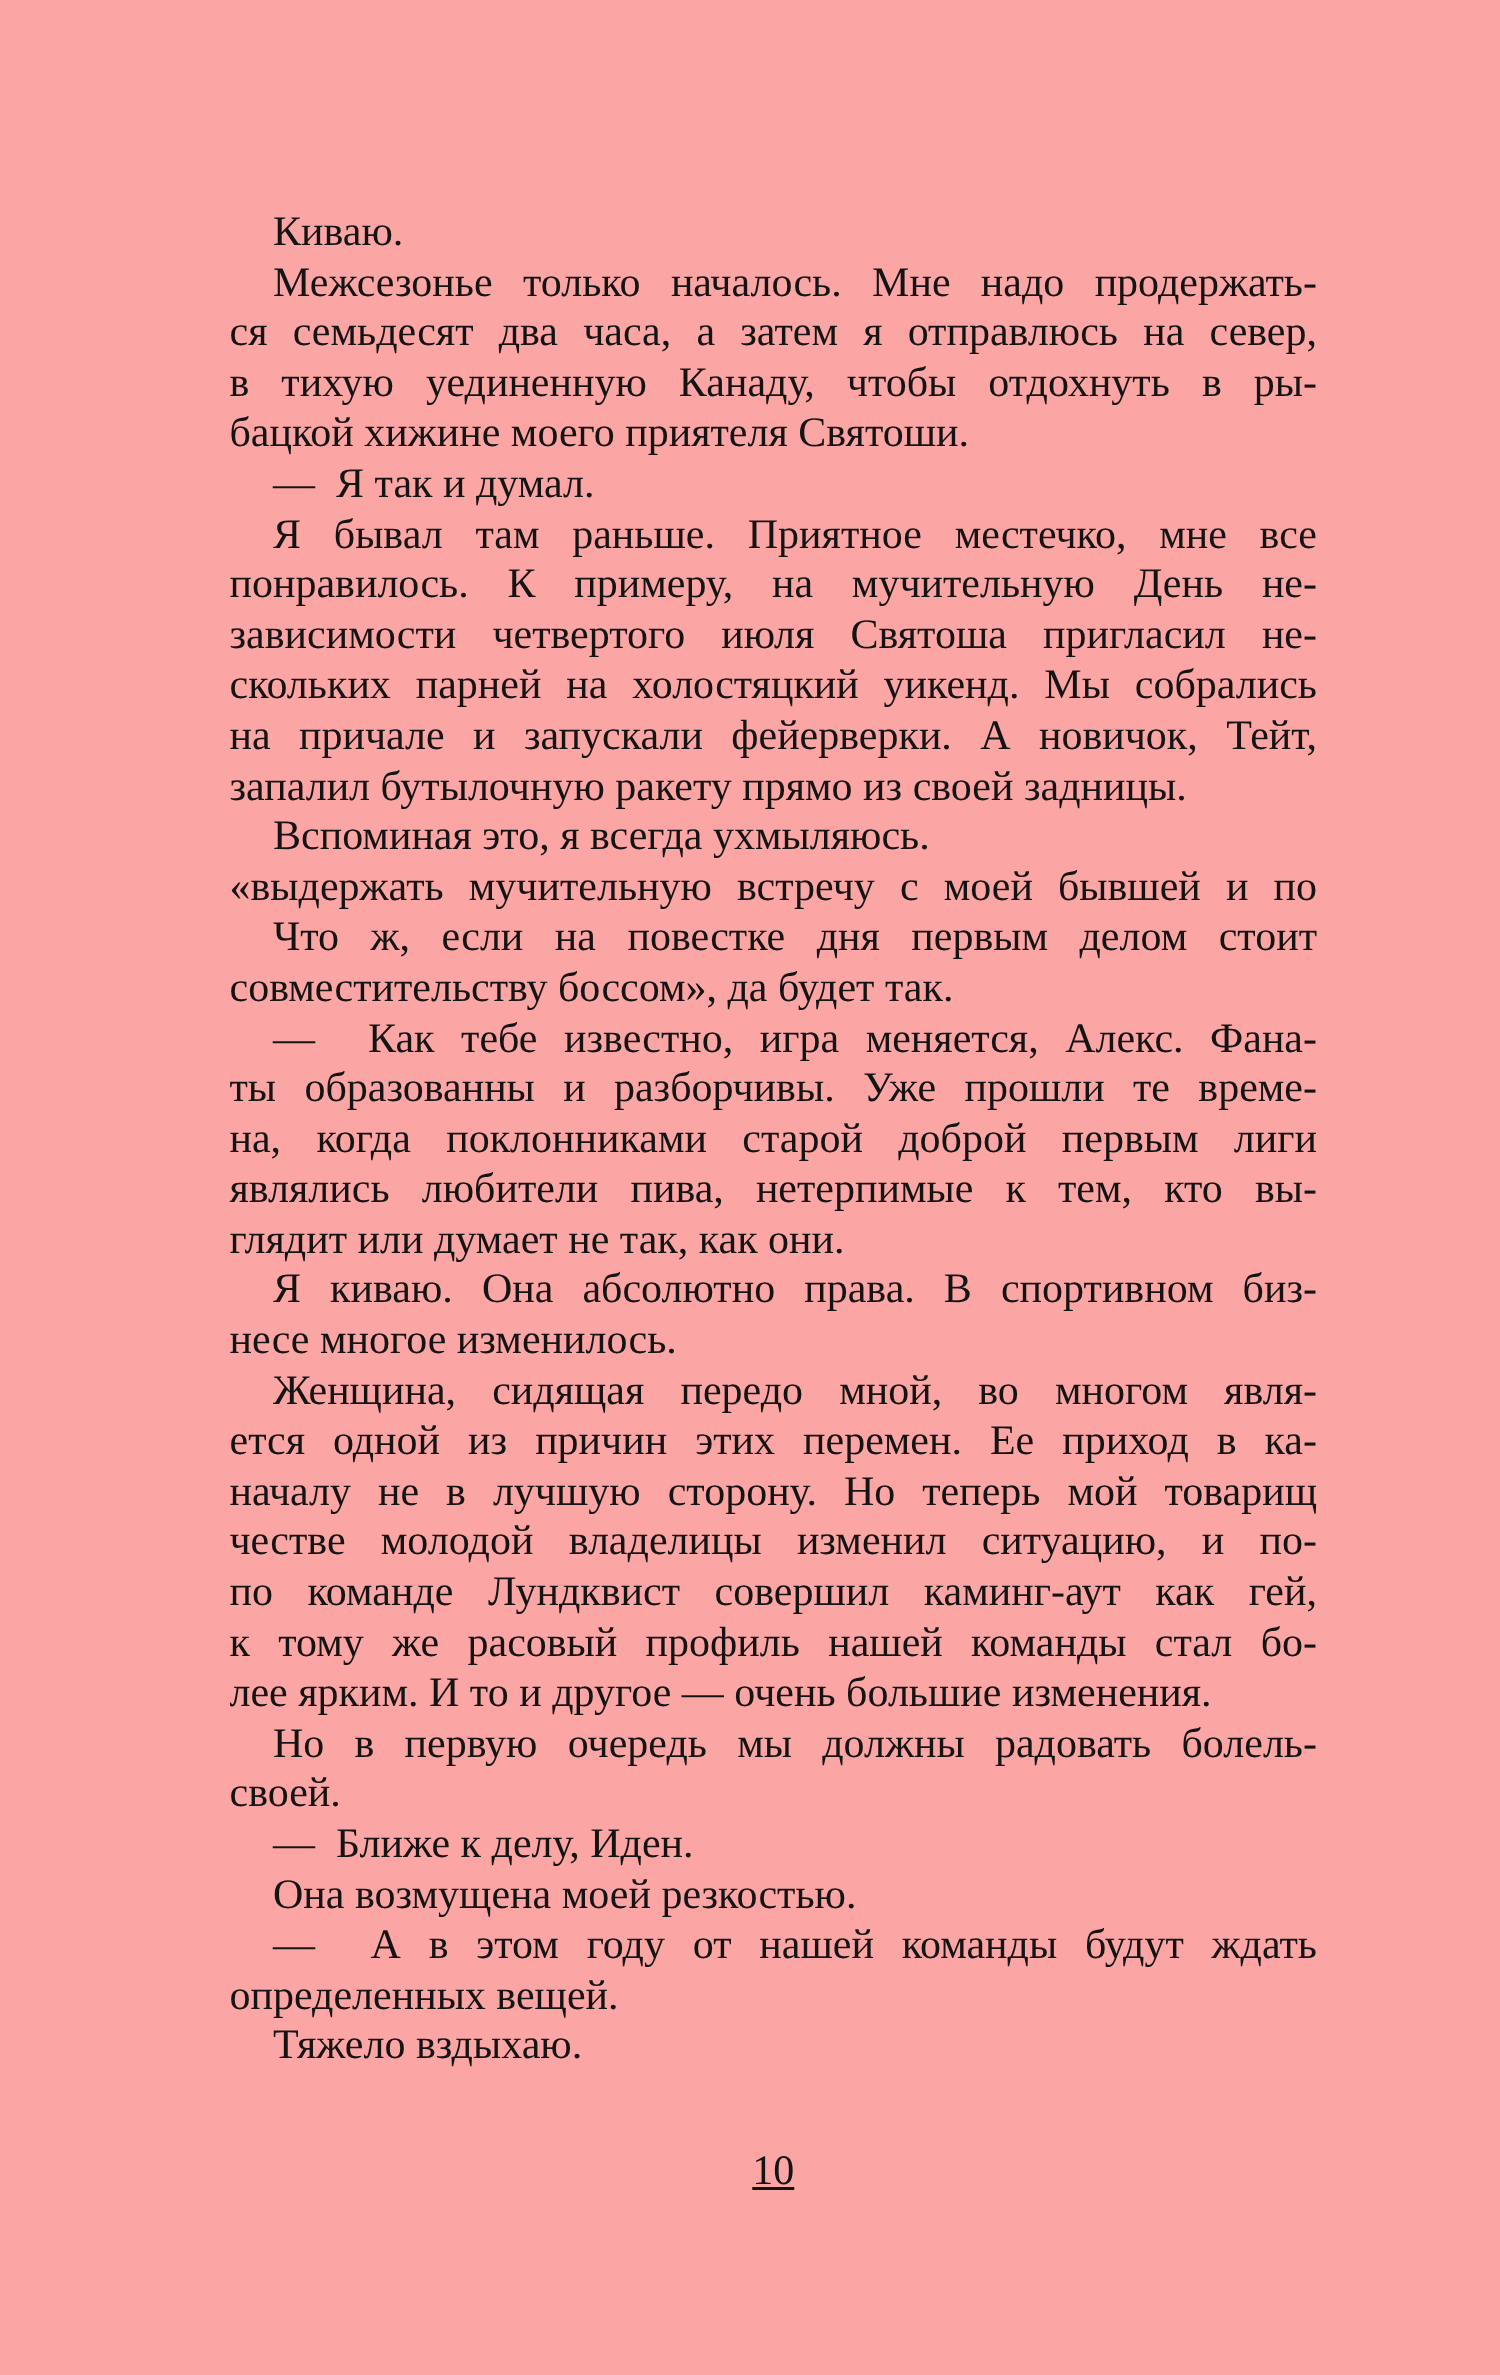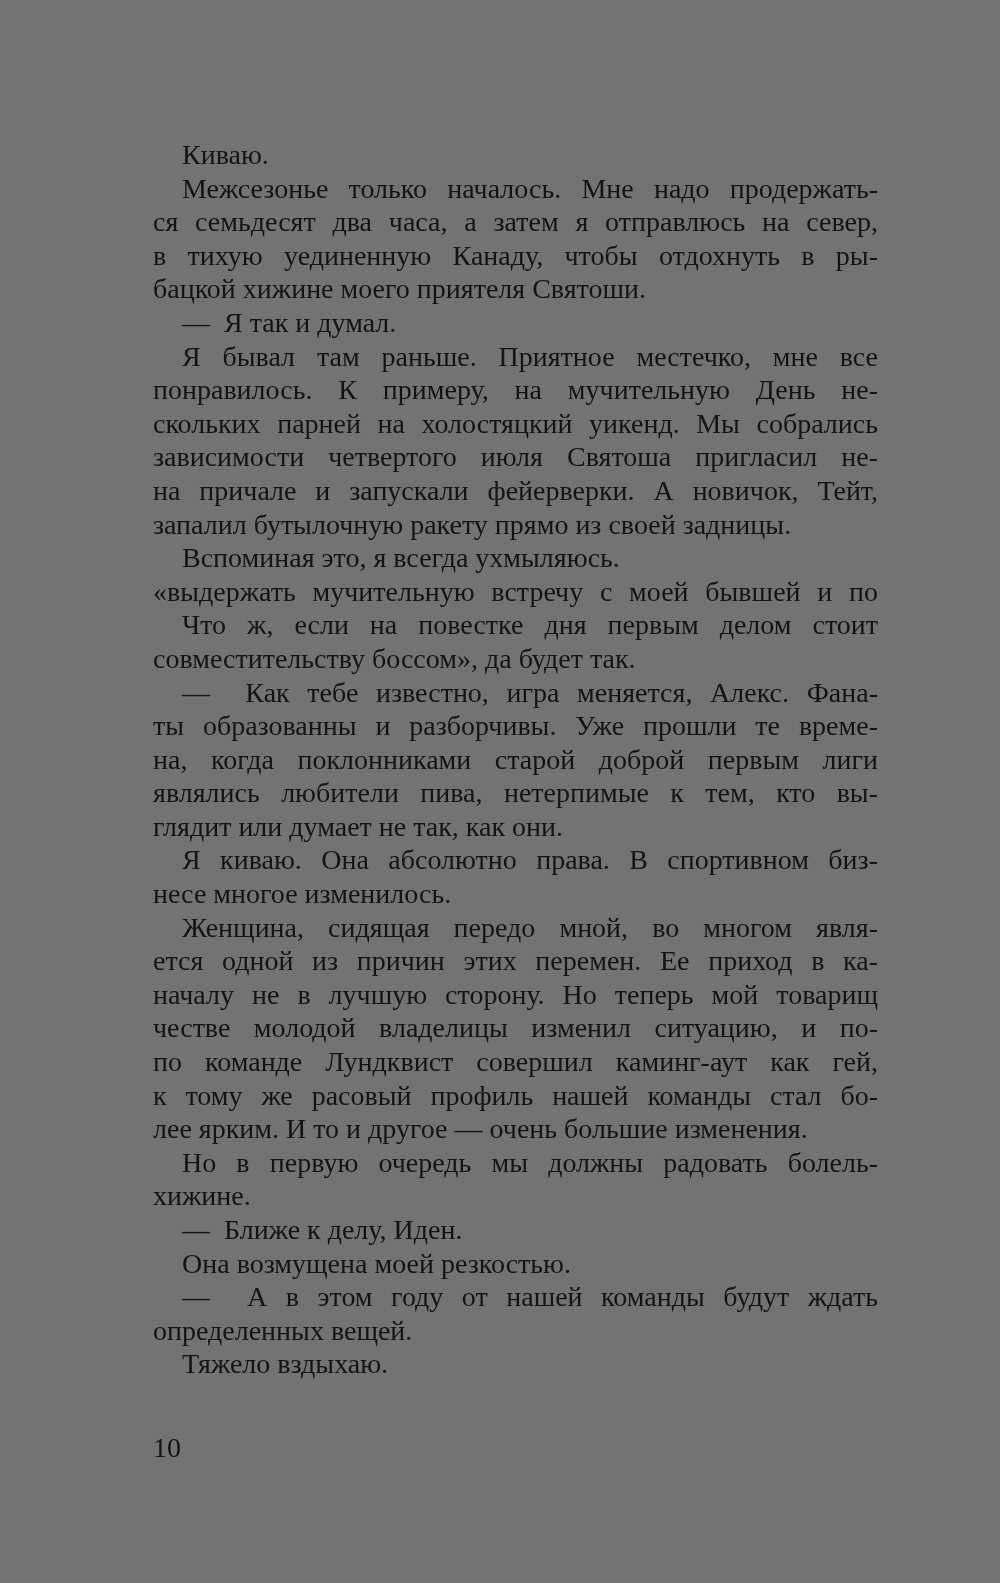--- a/index.html
+++ b/index.html
@@ -9,21 +9,21 @@
   }
   body {
     width: 1000px;
     height: 1583px;
     position: relative;
     font-family: "Liberation Serif", serif;
   }
   .page {
     position: absolute;
     inset: 0;
-    background: #737373;
+    background: #fca5a5;
   }
   .text-block {
     position: absolute;
     left: 153px;
     top: 138px;
     width: 725px;
     color: #141414;
     font-size: 28px;
     line-height: 33.6px;
   }
@@ -34,23 +34,25 @@
     text-align-last: justify;
     white-space: normal;
   }
   .fl { padding-left: 29px; }
   .ll { text-align: left; text-align-last: left; }
   .page-number {
     position: absolute;
     top: 1431px;
     left: 153px;
     width: 725px;
+    text-align: center;
     font-size: 28px;
     line-height: 33.6px;
     color: #141414;
+    text-decoration: underline;
   }
 </style>
 </head>
 <body>
 
 <div class="page">
 
   <div class="text-block">
 
     <p class="para">
@@ -64,22 +66,22 @@
       <span class="ln ll">бацкой хижине моего приятеля Святоши.</span>
     </p>
 
     <p class="para">
       <span class="ln fl ll">—&nbsp; Я так и думал.</span>
     </p>
 
     <p class="para">
       <span class="ln fl">Я бывал там раньше. Приятное местечко, мне все</span>
       <span class="ln">понравилось. К примеру, на мучительную День не-</span>
+      <span class="ln">зависимости четвертого июля Святоша пригласил не-</span>
       <span class="ln">скольких парней на холостяцкий уикенд. Мы собрались</span>
-      <span class="ln">зависимости четвертого июля Святоша пригласил не-</span>
       <span class="ln">на причале и запускали фейерверки. А новичок, Тейт,</span>
       <span class="ln ll">запалил бутылочную ракету прямо из своей задницы.</span>
     </p>
 
     <p class="para">
       <span class="ln fl ll">Вспоминая это, я всегда ухмыляюсь.</span>
     </p>
 
     <p class="para">
       <span class="ln">«выдержать мучительную встречу с моей бывшей и по</span>
@@ -105,21 +107,21 @@
       <span class="ln">ется одной из причин этих перемен. Ее приход в ка-</span>
       <span class="ln">началу не в лучшую сторону. Но теперь мой товарищ</span>
       <span class="ln">честве молодой владелицы изменил ситуацию, и по-</span>
       <span class="ln">по команде Лундквист совершил каминг-аут как гей,</span>
       <span class="ln">к тому же расовый профиль нашей команды стал бо-</span>
       <span class="ln ll">лее ярким. И то и другое — очень большие изменения.</span>
     </p>
 
     <p class="para">
       <span class="ln fl">Но в первую очередь мы должны радовать болель-</span>
-      <span class="ln ll">хижине.</span>
+      <span class="ln ll">своей.</span>
     </p>
 
     <p class="para">
       <span class="ln fl ll">—&nbsp; Ближе к делу, Иден.</span>
     </p>
 
     <p class="para">
       <span class="ln fl ll">Она возмущена моей резкостью.</span>
     </p>
 

